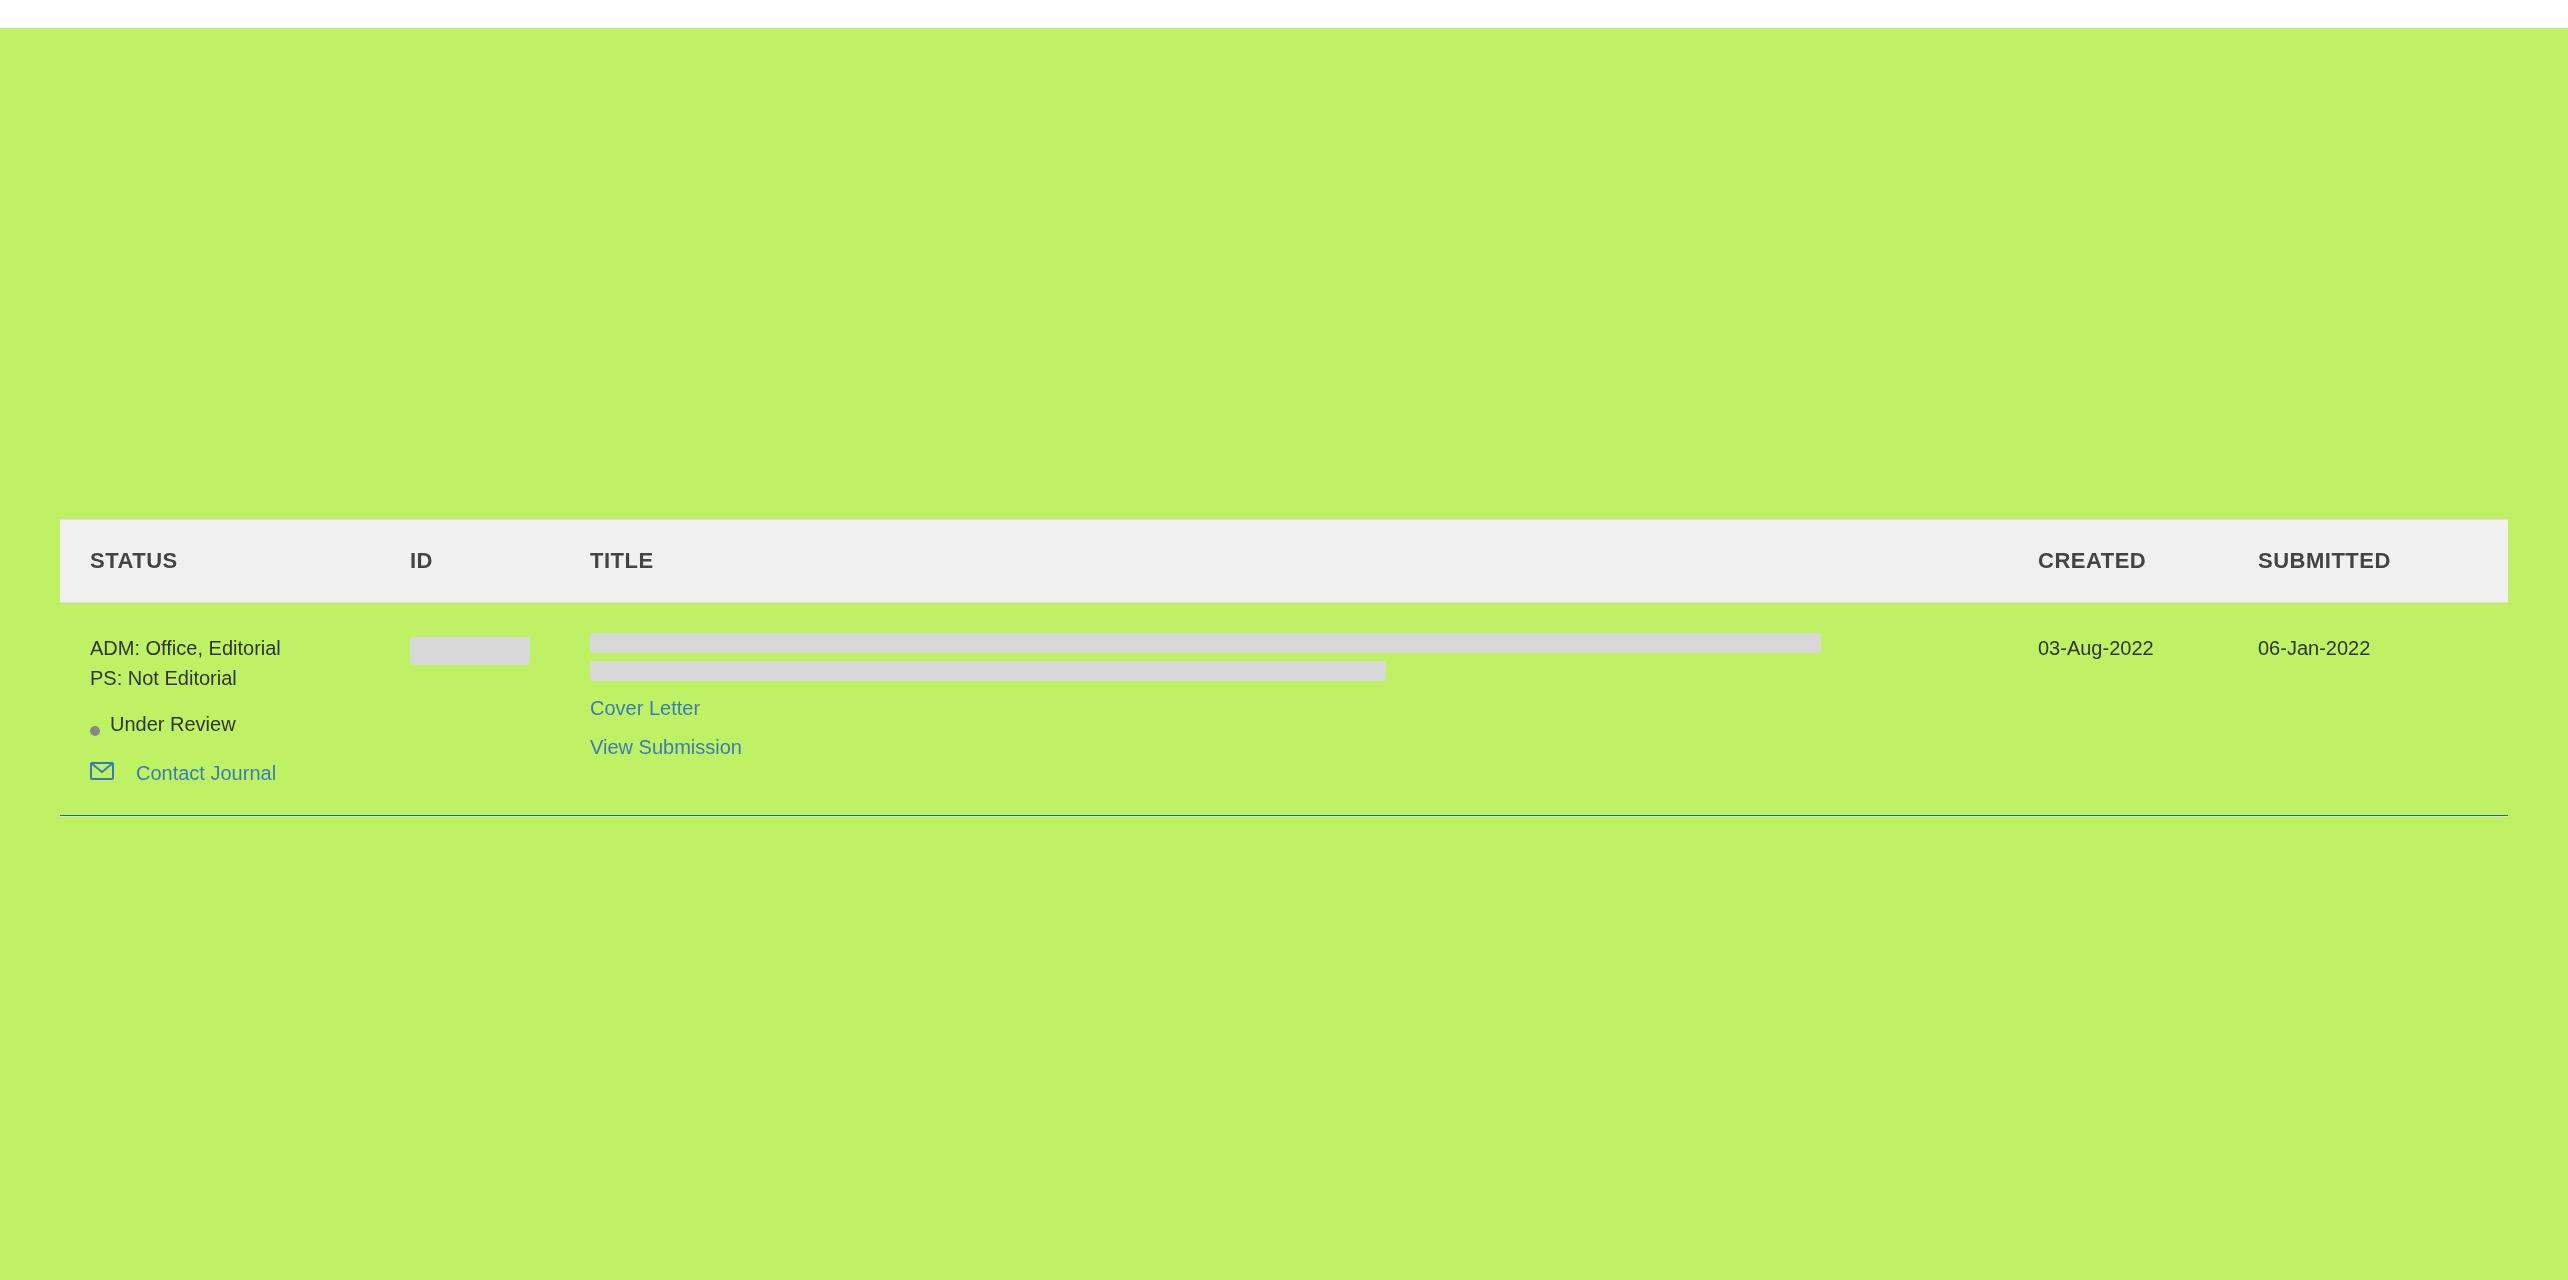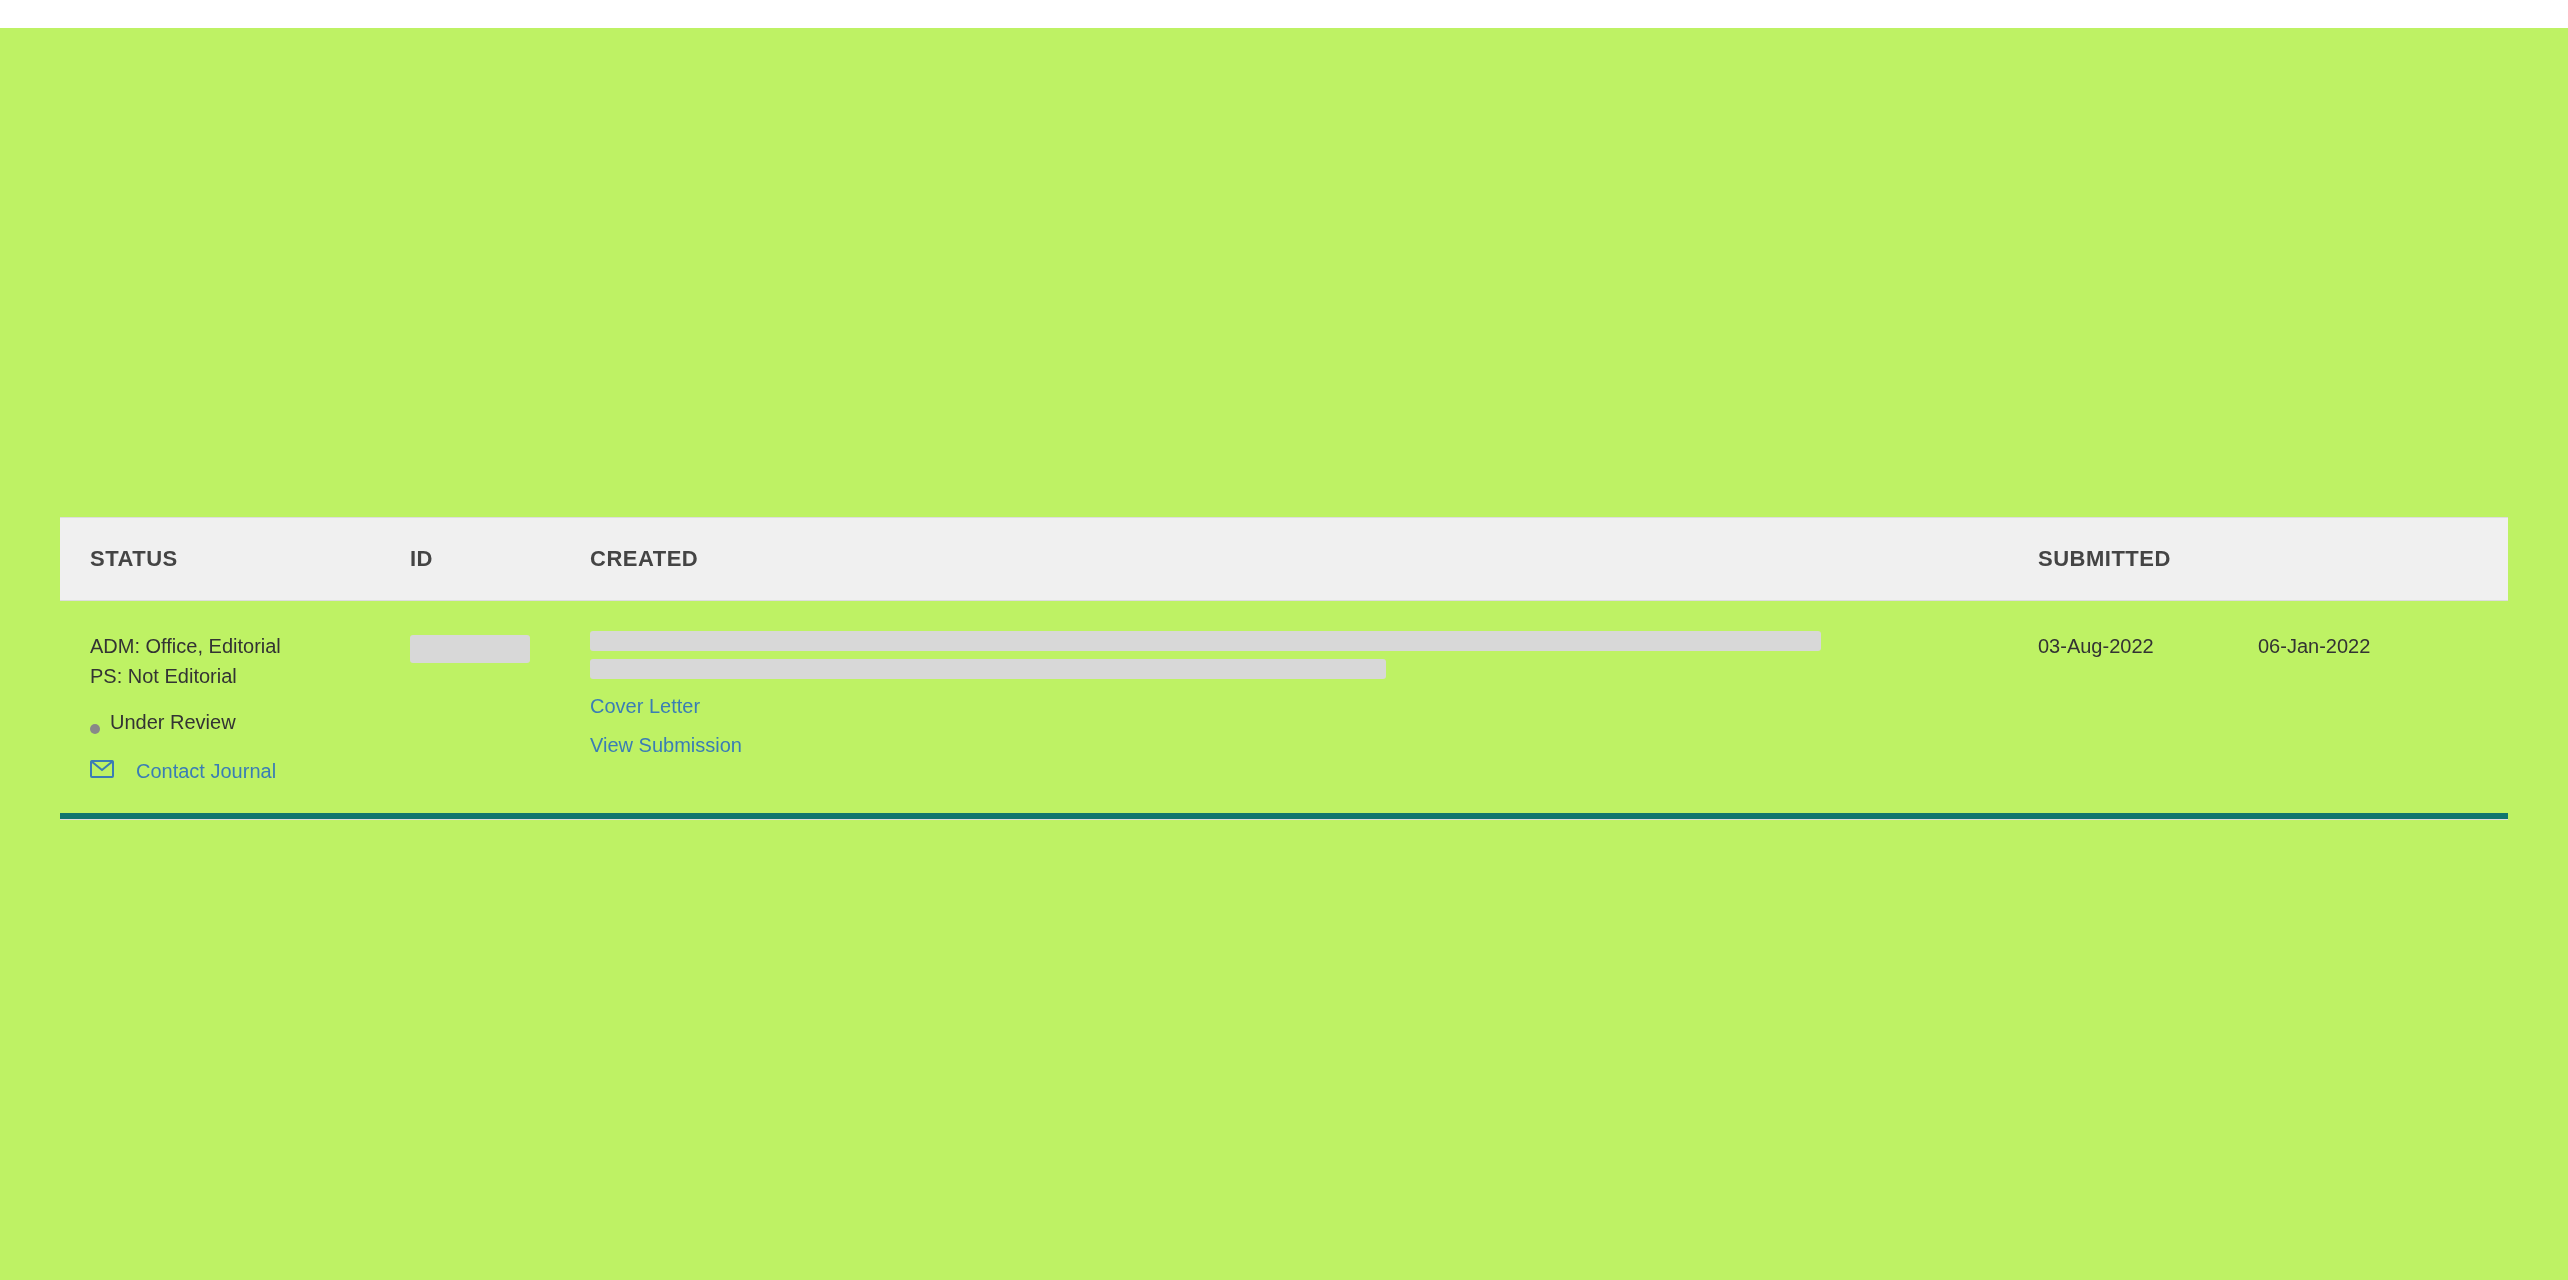--- a/index.html
+++ b/index.html
@@ -44,21 +44,21 @@
       font-size: 22px;
       color: #444;
       letter-spacing: 0.5px;
       text-transform: uppercase;
     }
 
     .table-row {
       display: grid;
       grid-template-columns: 320px 180px 1fr 220px 220px;
       padding: 30px 30px;
-      border-bottom: 6px solid #0f766e;
+      border-bottom: 1px solid #0f766e;
       align-items: start;
     }
 
     .status-cell {
       display: flex;
       flex-direction: column;
       gap: 8px;
     }
 
     .status-adm {
@@ -156,20 +156,21 @@
   </style>
 </head>
 <body>
 
 <div class="page-wrapper">
   <div class="table-container">
 
     <div class="table-header">
       <div class="table-header-cell">STATUS</div>
       <div class="table-header-cell">ID</div>
+      <div class="table-header-cell">TITLE</div>
       <div class="table-header-cell">CREATED</div>
       <div class="table-header-cell">SUBMITTED</div>
     </div>
 
     <div class="table-row">
 
       <div class="status-cell">
         <div class="status-adm">
           <span>ADM: Office, Editorial</span><br>
           <span>PS: Not Editorial</span>

